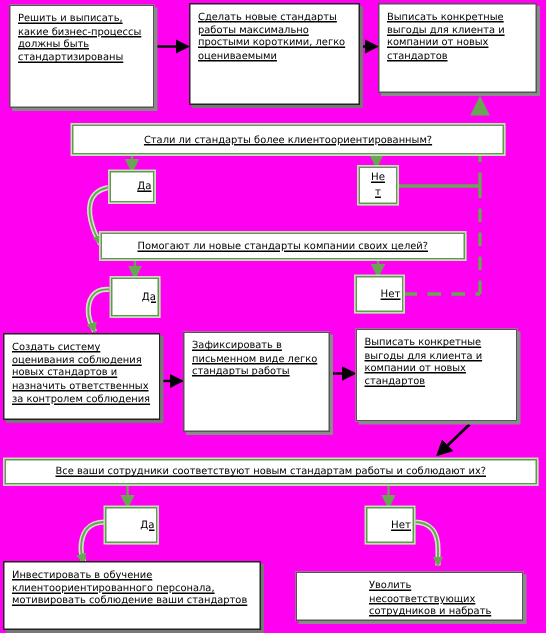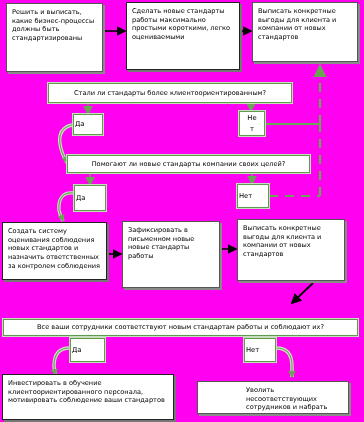--- a/index.html
+++ b/index.html
@@ -38,27 +38,27 @@
     outline:1px solid #c8dcc0;
     box-shadow:1px 1px 0 #9ab68e;
     font-size:6.6px;
   }
   .qbox{
     display:flex;align-items:center;justify-content:center;
     text-align:center;
     padding:2px 4px;
   }
   .ynbox{
-    display:flex;align-items:center;justify-content:flex-start;
+    display:flex;align-items:center;justify-content:flex-end;
     text-align:center;
     font-size:6.8px;
     padding:1px;
   }
   .ynbox.two{line-height:1.55;}
-  .txt{display:block;}
+  .txt{display:block;text-decoration:underline;}
 </style>
 </head>
 <body>
 
 <div id="canvas">
 
   <svg class="lines" viewBox="0 0 364 422">
     <defs>
       <marker id="abk" markerWidth="6" markerHeight="6" refX="5" refY="3" orient="auto">
         <path d="M0,0 L6,3 L0,6 z" fill="#000"></path>
@@ -114,21 +114,21 @@
   </div>
 
   <div class="box proc dark" style="left:126px;top:2px;width:114px;height:68px;">
     <span class="txt">Сделать новые стандарты работы максимально простыми короткими, легко оцениваемыми</span>
   </div>
 
   <div class="box proc" style="left:252px;top:2px;width:106px;height:60px;">
     <span class="txt">Выписать конкретные выгоды  для клиента и компании от новых стандартов</span>
   </div>
 
-  <div class="box green qbox" style="left:48px;top:83px;width:244px;height:20px;align-items:center;">
+  <div class="box green qbox" style="left:48px;top:83px;width:288px;height:20px;align-items:center;">
     <span class="txt">Стали ли стандарты более клиентоориентированным?</span>
   </div>
 
   <div class="box green ynbox" style="left:73px;top:114px;width:30px;height:21px;">
     <span class="txt">Да</span>
   </div>
 
   <div class="box green ynbox two" style="left:239px;top:111px;width:26px;height:25px;flex-direction:column;">
     <span class="txt">Не</span>
     <span class="txt">т</span>
@@ -144,28 +144,28 @@
 
   <div class="box green ynbox" style="left:237px;top:184px;width:32px;height:24px;">
     <span class="txt">Нет</span>
   </div>
 
   <div class="box proc dark" style="left:2px;top:222px;width:105px;height:58px;">
     <span class="txt">Создать систему оценивания соблюдения новых стандартов и назначить ответственных за контролем соблюдения</span>
   </div>
 
   <div class="box proc" style="left:122px;top:221px;width:98px;height:67px;">
-    <span class="txt">Зафиксировать в письменном новые новые стандарты работы</span>
+    <span class="txt">Зафиксировать в письменном виде легко стандарты работы</span>
   </div>
 
   <div class="box proc" style="left:237px;top:219px;width:108px;height:62px;">
     <span class="txt">Выписать конкретные выгоды  для клиента и компании от новых стандартов</span>
   </div>
 
-  <div class="box green qbox" style="left:3px;top:319px;width:355px;height:17px;">
+  <div class="box green qbox" style="left:3px;top:306px;width:355px;height:17px;">
     <span class="txt">Все ваши сотрудники соответствуют новым стандартам работы и соблюдают их?</span>
   </div>
 
   <div class="box green ynbox" style="left:70px;top:338px;width:35px;height:24px;">
     <span class="txt">Да</span>
   </div>
 
   <div class="box green ynbox" style="left:244px;top:338px;width:32px;height:24px;">
     <span class="txt">Нет</span>
   </div>

